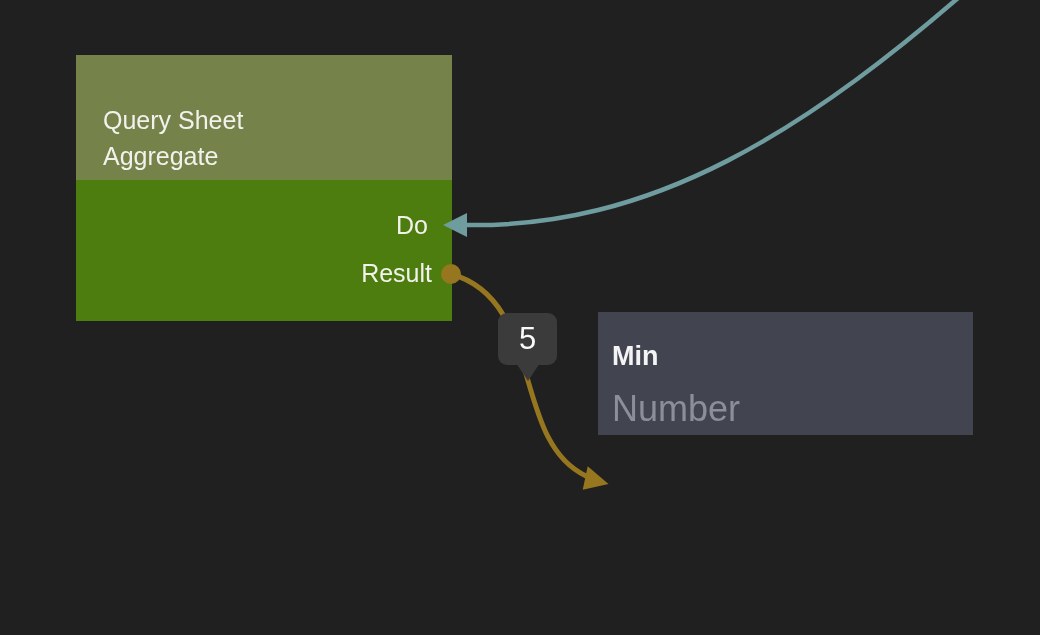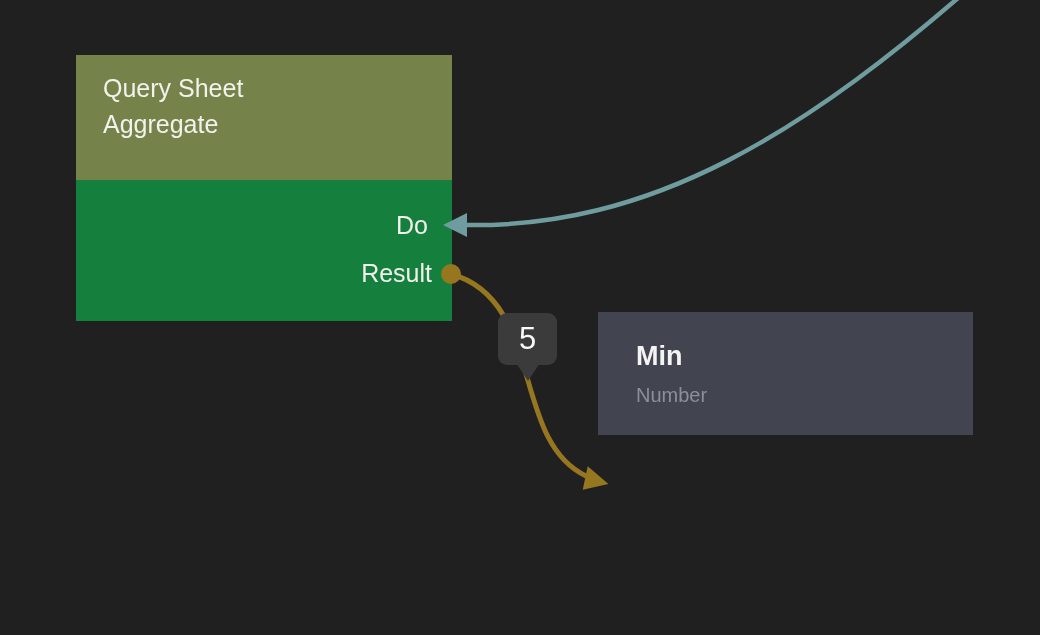--- a/index.html
+++ b/index.html
@@ -20,21 +20,21 @@
     position: absolute;
     z-index: 1;
   }
   .node-header { box-sizing: border-box; }
   .node-body { position: relative; box-sizing: border-box; }
 
   
   .node-qsa { left: 76px; top: 55px; width: 376px; height: 266px; }
   .node-qsa .node-header {
     height: 125px;
-    padding: 15px 26px 0 27px;
+    padding: 47px 26px 0 27px;
   }
   .node-qsa .node-title {
     display: block;
     max-width: 220px;
     font-size: 25px;
     line-height: 36px;
     color: #F2F2EC;
   }
   .node-qsa .node-body { height: 141px; }
   .port {
@@ -44,34 +44,34 @@
     transform: translateY(-50%);
     white-space: nowrap;
   }
   .port-do     { right: 24px; top: 45px; }
   .port-result { right: 20px; top: 93px; }
 
   
   .node-min { left: 598px; top: 312px; width: 375px; height: 215px; }
   .node-min .node-header {
     height: 123px;
-    padding: 30px 26px 0 38px;
+    padding: 30px 26px 0 14px;
   }
   .node-min .node-title {
     display: block;
     font-size: 27px;
     font-weight: 600;
     line-height: 29px;
     color: #F4F4F4;
   }
   .node-min .node-subtitle {
     display: block;
-    font-size: 20px;
+    font-size: 36px;
     line-height: 30px;
-    margin-top: 9px;
+    margin-top: 23px;
     color: #8C8F99;
   }
   .node-min .node-body { height: 92px; }
   .port-value { left: 26px; top: 44px; }
 
   
   .wires {
     position: absolute;
     left: 0; top: 0;
     width: 1040px;
@@ -107,21 +107,21 @@
 </style>
 </head>
 <body>
 
 <div class="canvas" style="background: rgb(32, 32, 32);">
 
   <div class="node node-qsa">
     <div class="node-header" style="background-color: rgb(117, 131, 75);">
       <span class="node-title">Query Sheet Aggregate</span>
     </div>
-    <div class="node-body" style="background-color: #15803d;">
+    <div class="node-body" style="background-color: #4d7c0f;">
       <span class="port port-do">Do</span>
       <span class="port port-result">Result</span>
     </div>
   </div>
 
   <div class="node node-min">
     <div class="node-header" style="background-color: rgb(66, 68, 79);">
       <span class="node-title">Min</span>
       <span class="node-subtitle">Number</span>
     </div>

